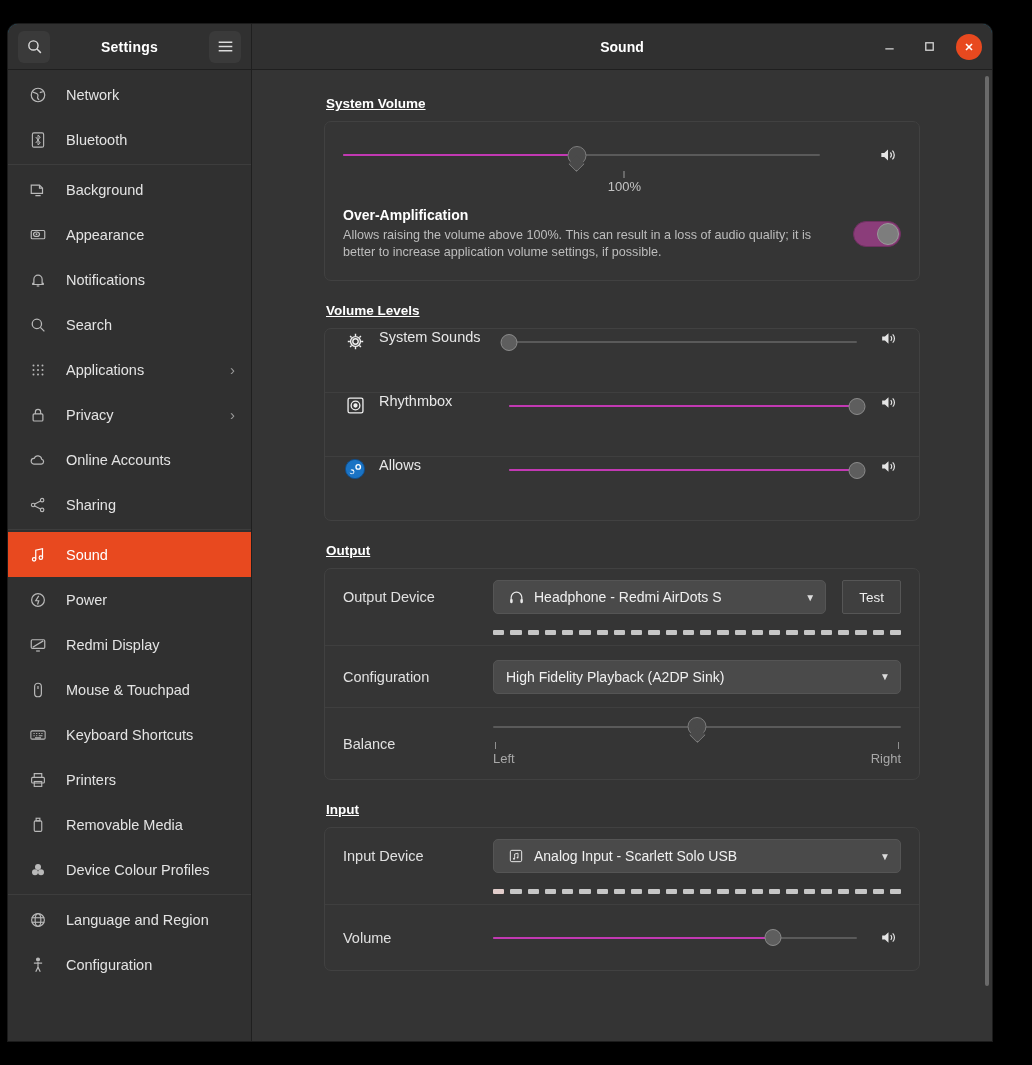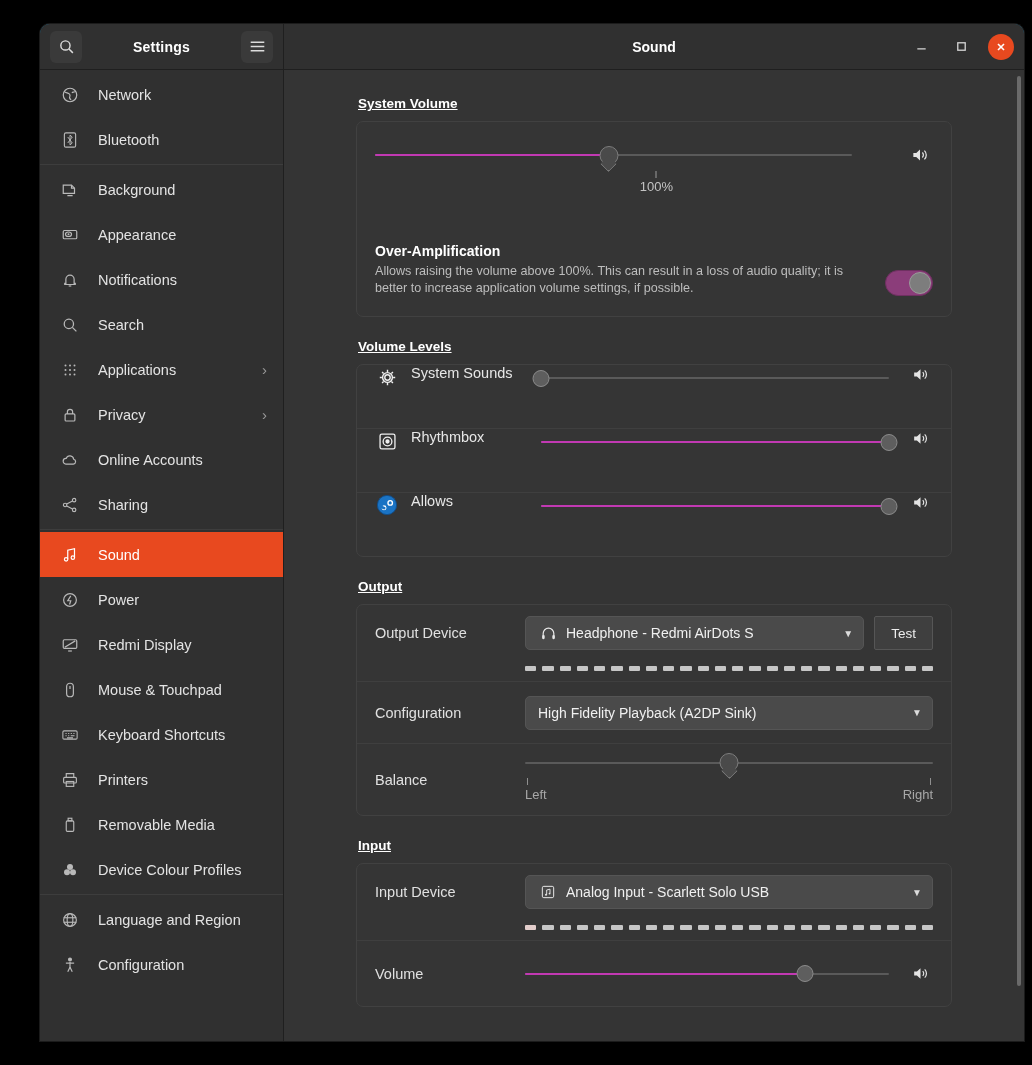--- a/index.html
+++ b/index.html
@@ -9,21 +9,21 @@
     overflow: hidden;
     font-family: "Liberation Sans", sans-serif;
   }
   .desktop {
     position: relative;
     width: 1032px; height: 1065px;
     background: #000000;
   }
   .window {
     position: absolute;
-    left: 40px; top: 24px;
+    left: 8px; top: 24px;
     width: 984px; height: 1017px;
     background: #0ea5e9;
     border-radius: 10px 10px 0 0;
     overflow: hidden;
     display: flex;
     flex-direction: column;
     box-shadow: 0 0 0 1px #1b1b1b;
   }
 
   
@@ -249,23 +249,22 @@
     top: 8px;
     color: #c3c3c3;
     font-size: 13px;
     transform: translateX(-50%);
     white-space: nowrap;
   }
 
   
   .over-row {
     display: flex;
-    align-items: flex-end;
+    align-items: center;
     padding: 4px 18px 20px 18px;
-    margin-top: 36px;
   }
   .over-text { flex: 1; padding-right: 18px; }
   .over-title {
     color: #ffffff;
     font-size: 14px;
     font-weight: bold;
     margin-bottom: 4px;
   }
   .over-desc {
     color: #bdbdbd;
@@ -333,21 +332,21 @@
     color: #e8e8e8;
   }
   .combo .ctext { flex: 1; white-space: nowrap; overflow: hidden; text-overflow: ellipsis; }
   .combo .carrow {
     margin-left: 8px;
     color: #dcdcdc;
     font-size: 10px;
     flex: 0 0 auto;
   }
   .test-btn {
-    margin-left: 10px;
+    margin-left: 16px;
     height: 34px;
     padding: 16px 16px;
     background: #3f3f3f;
     border: 1px solid #565656;
     border-radius: 2px;
     color: #ededed;
     font-size: 13.5px;
     display: flex; align-items: center; justify-content: center;
     cursor: pointer;
     box-sizing: border-box;

